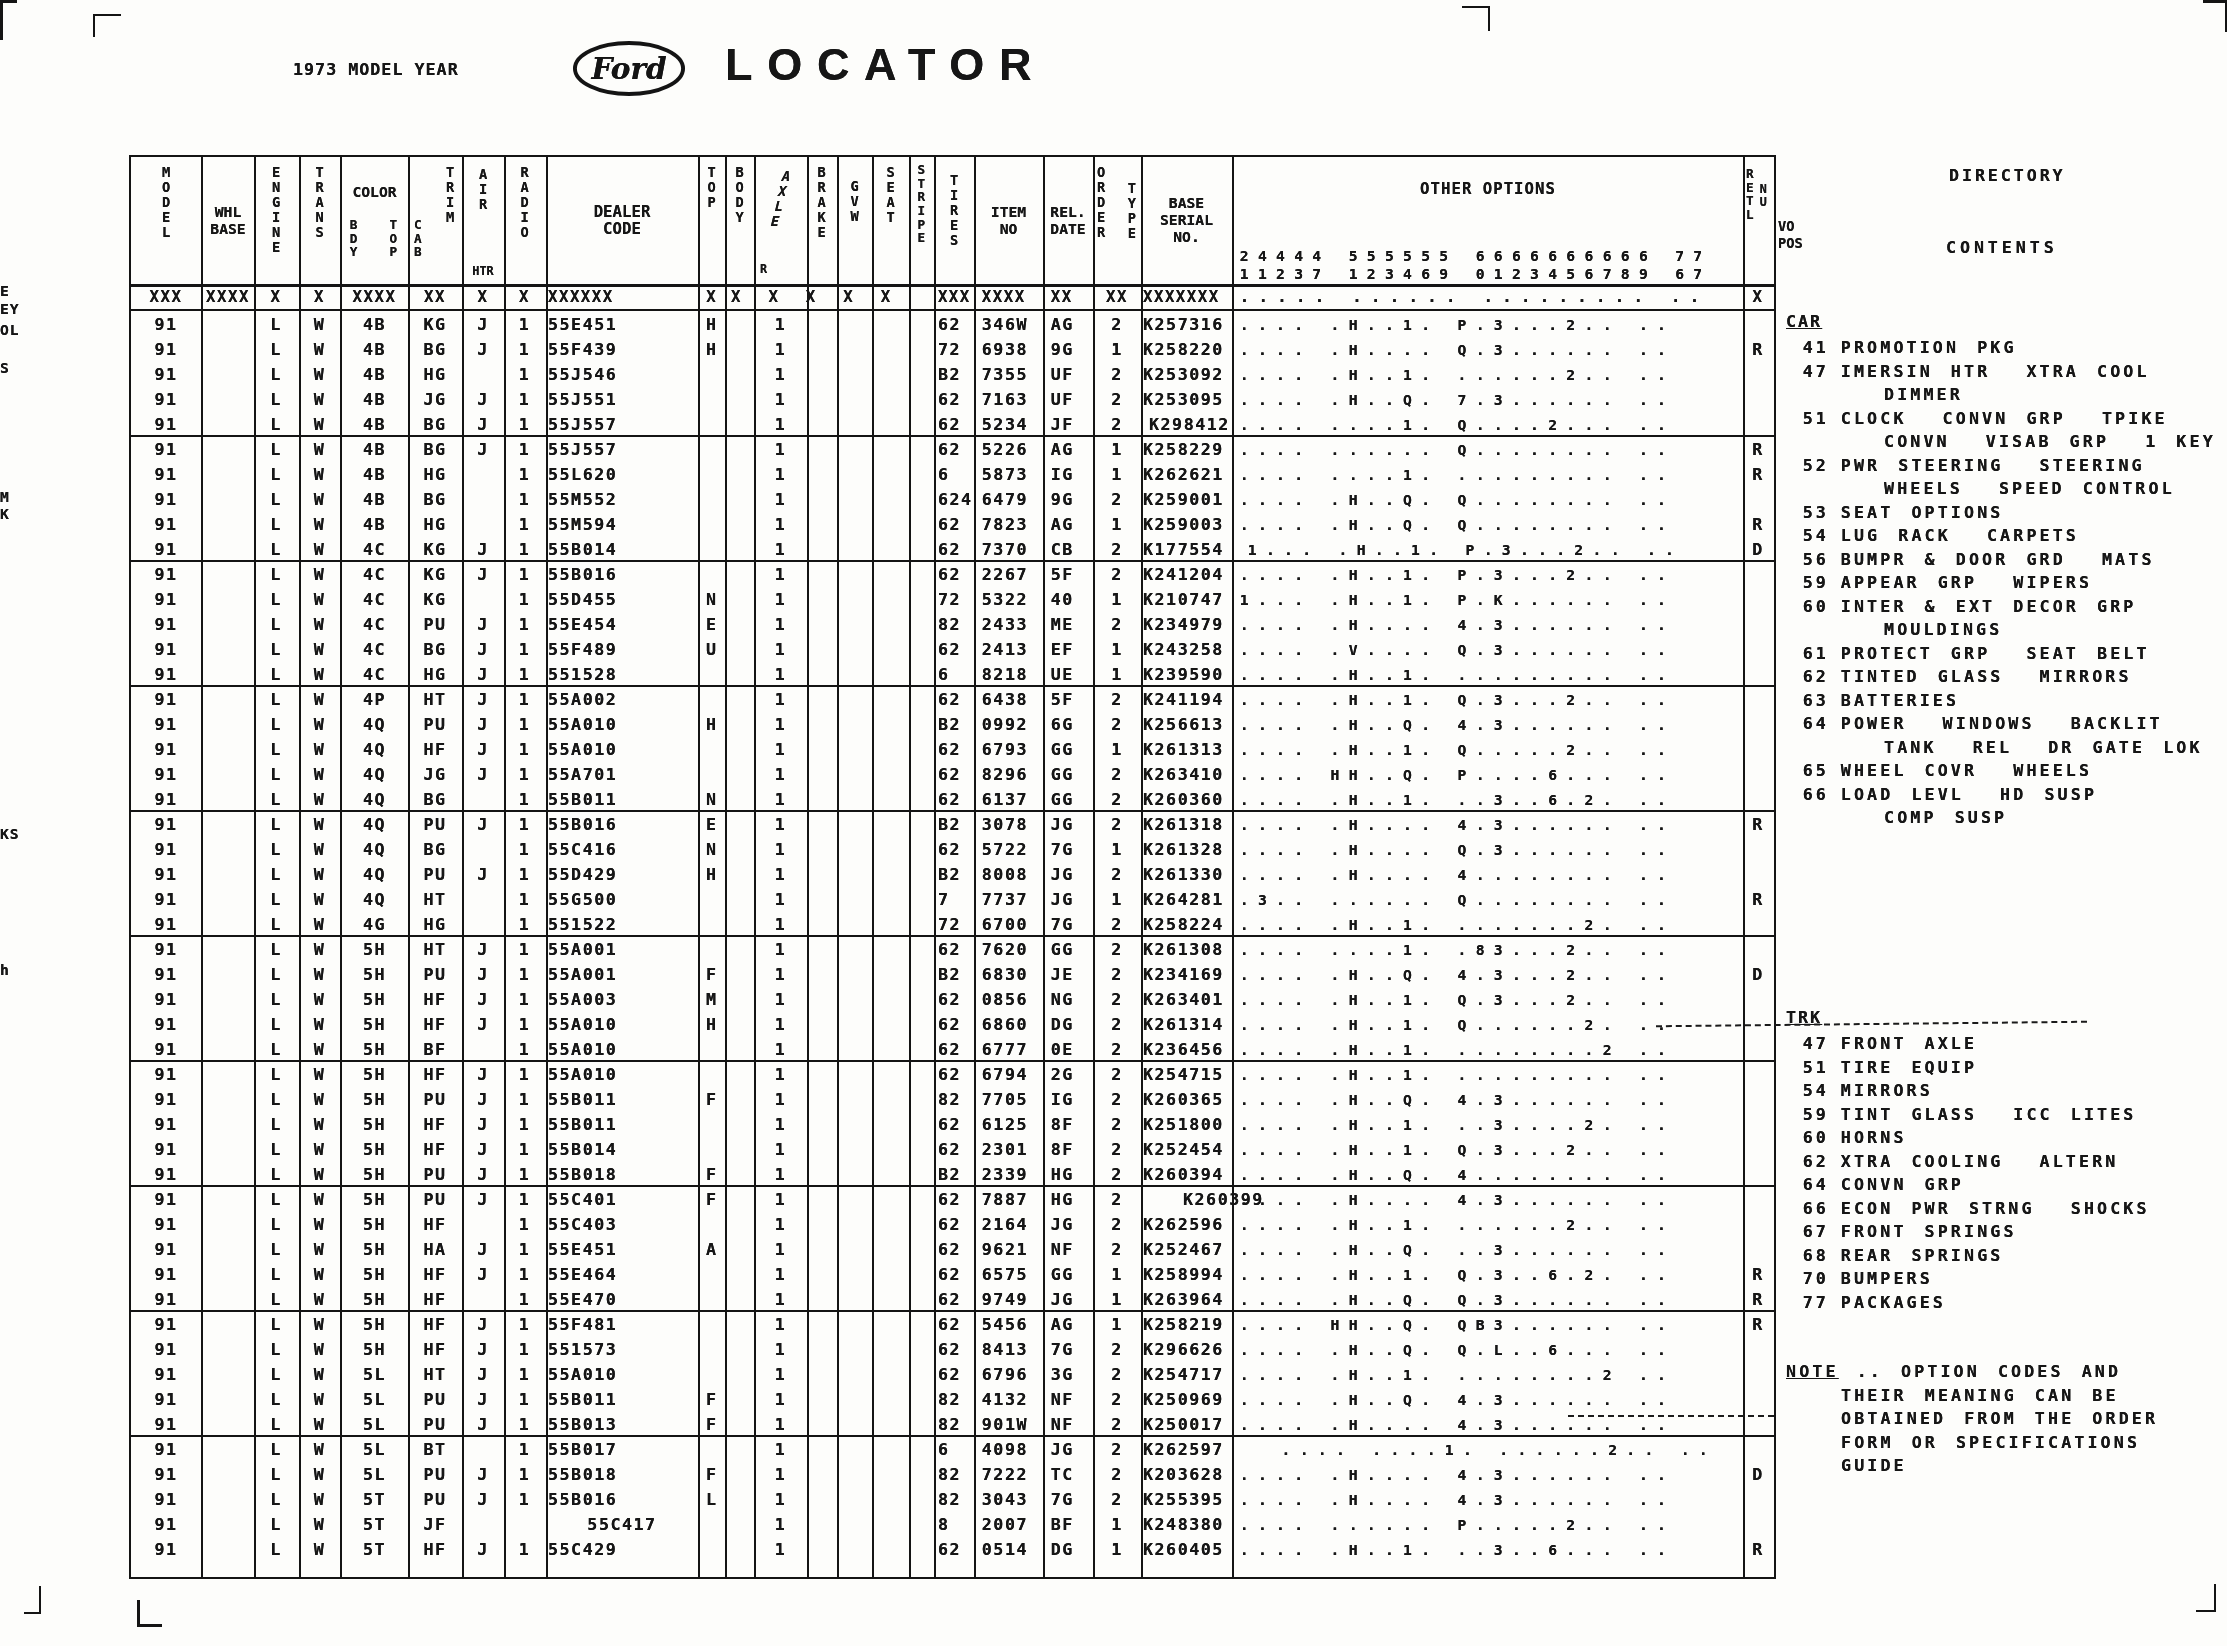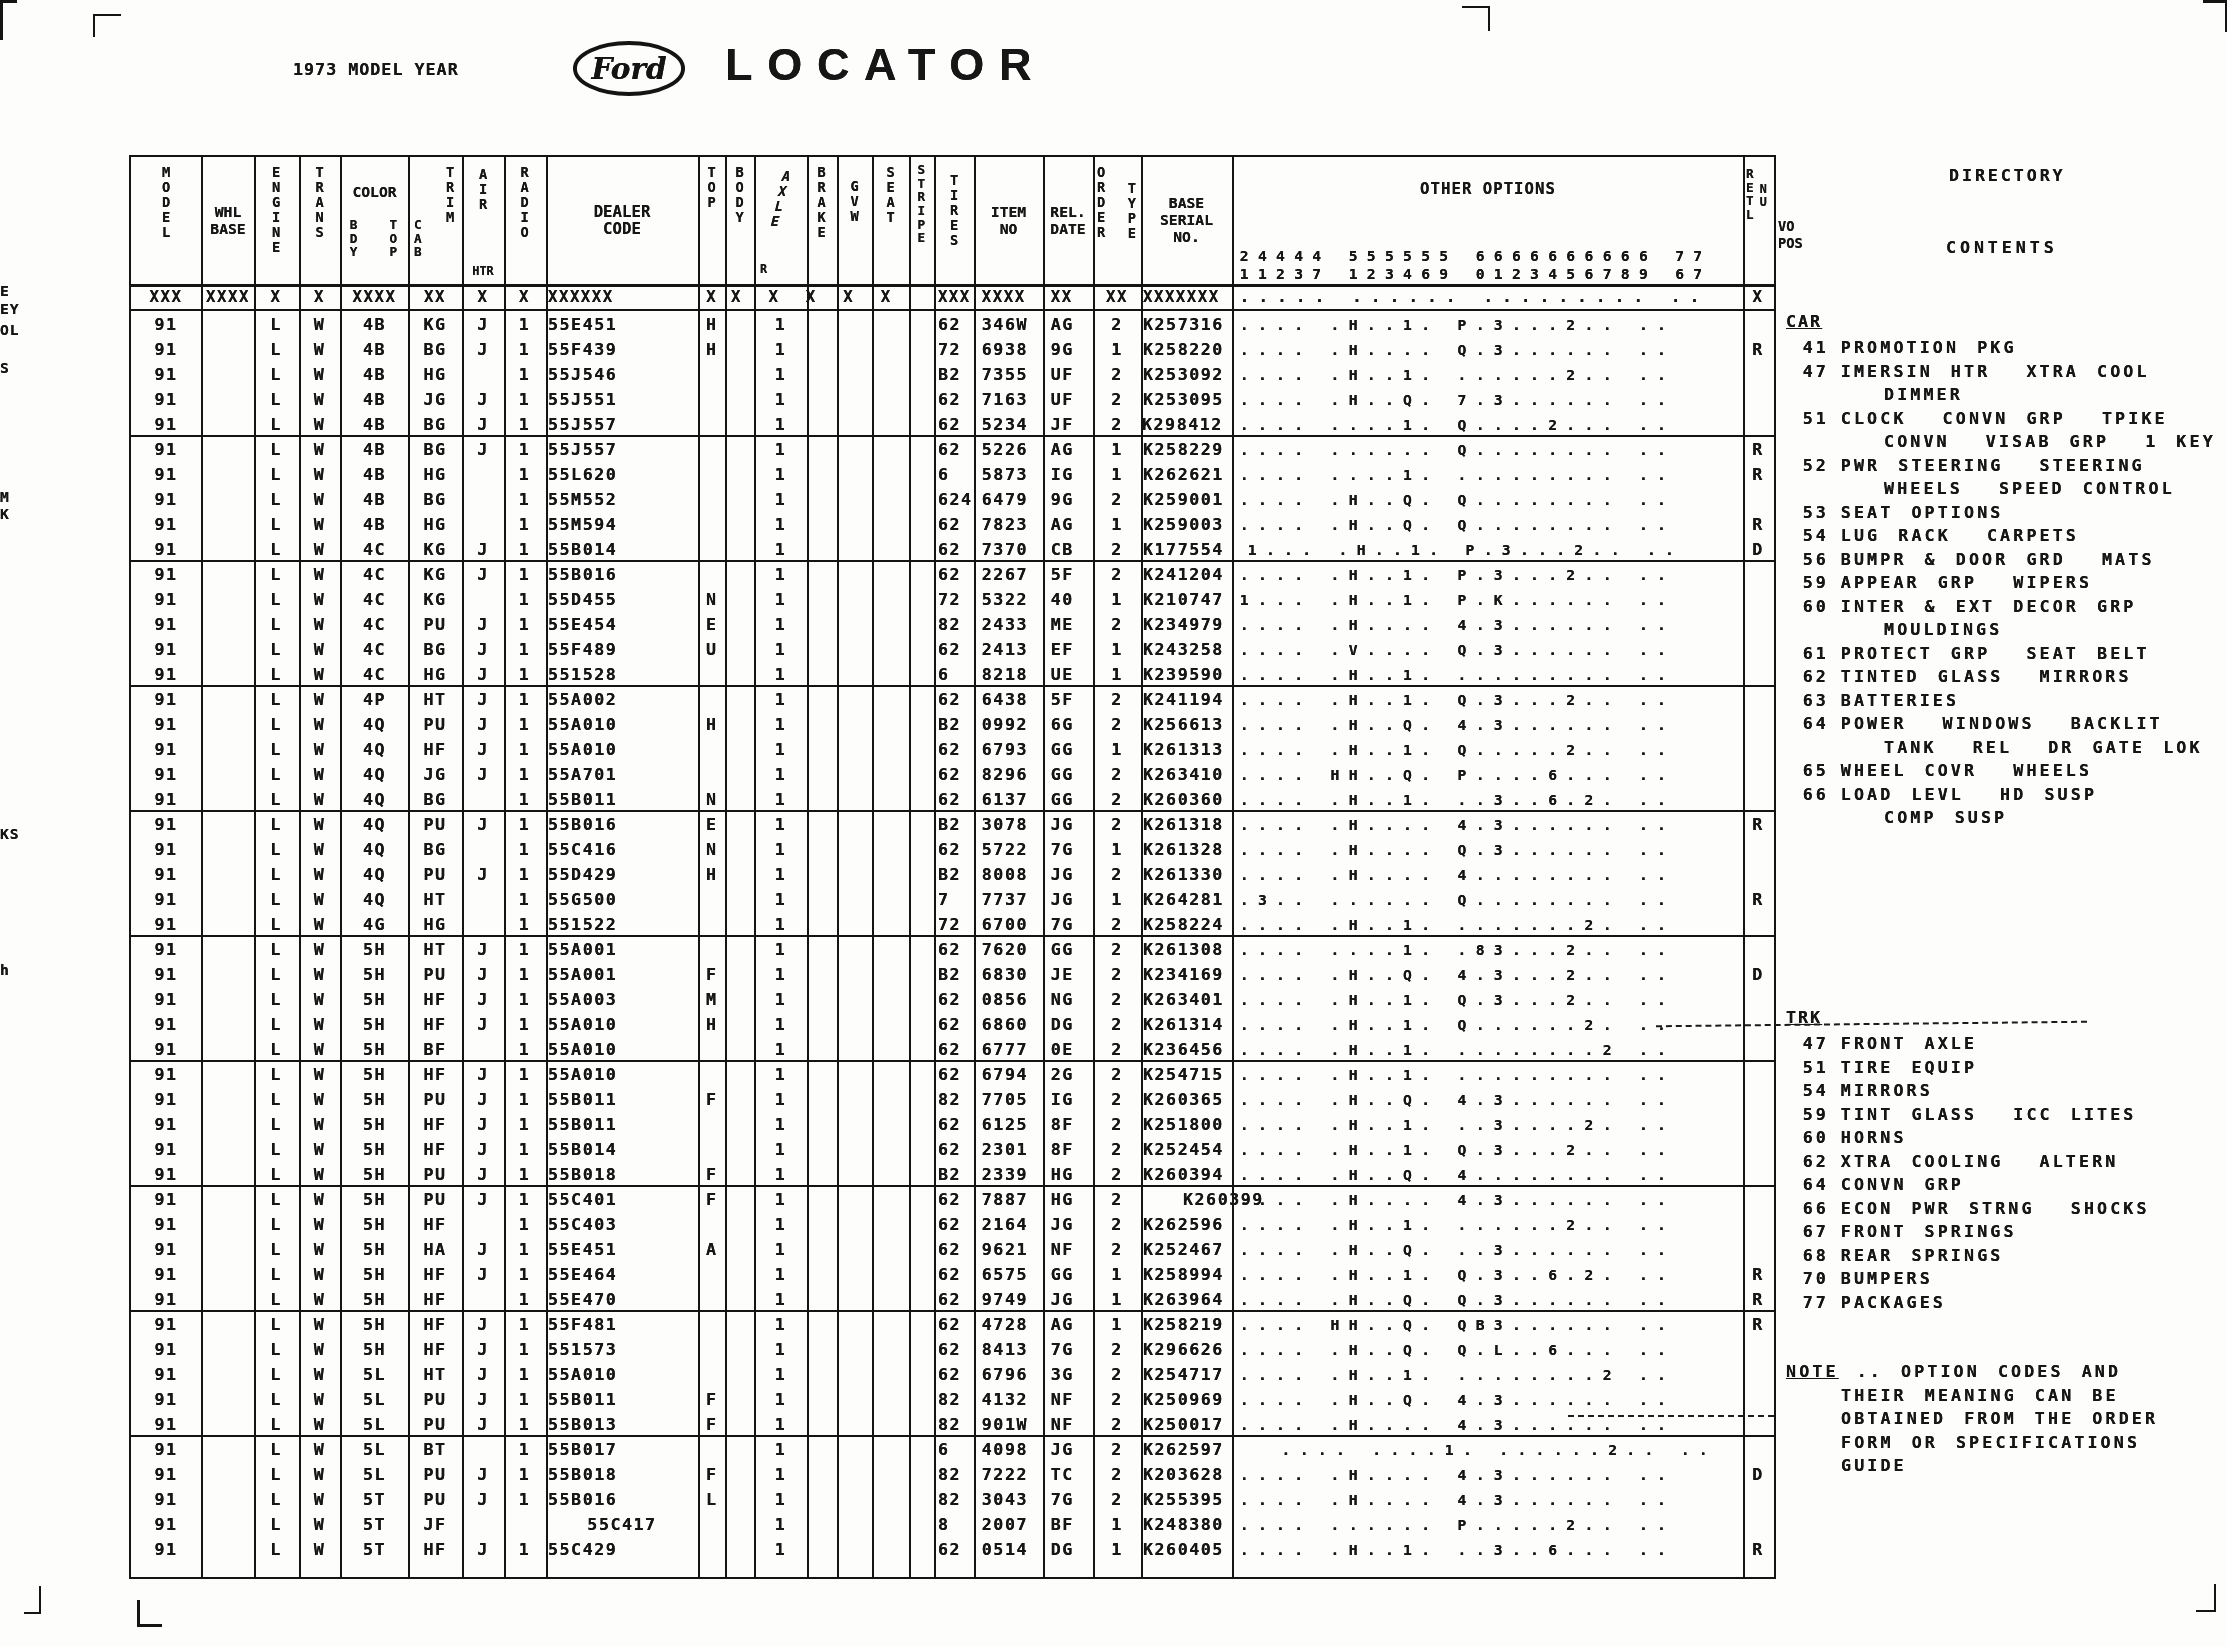--- a/index.html
+++ b/index.html
@@ -323,21 +323,21 @@
           <span class="cell" style="left: 209px; width: 69px; text-align: center;">4B</span>
           <span class="cell" style="left: 277px; width: 54px; text-align: center;">BG</span>
           <span class="cell" style="left: 331px; width: 42px; text-align: center;">J</span>
           <span class="cell" style="left: 373px; width: 41px; text-align: center;">1</span>
           <span class="cell" style="left: 415px; width: 152px; text-align: left; padding-left: 2px;">55J557</span>
           <span class="cell" style="left: 623px; width: 53px; text-align: center;">1</span>
           <span class="cell" style="left: 803px; width: 44px; text-align: left; padding-left: 3.9px;">62</span>
           <span class="cell" style="left: 843px; width: 69px; text-align: left; padding-left: 7.8px;">5234</span>
           <span class="cell" style="left: 912px; width: 50px; text-align: left; padding-left: 7.8px;">JF</span>
           <span class="cell" style="left: 962px; width: 48px; text-align: center;">2</span>
-          <span class="cell" style="left: 1010px; width: 91px; text-align: left; padding-left: 1px;">K298412</span>
+          <span class="cell" style="left: 1010px; width: 91px; text-align: left; padding-left: 8px;">K298412</span>
           <span class="cell opts" style="left: 1101px; width: 519px; text-align: left; padding-left: 7.8px;">.... ....1. Q....2... ..</span>
         </div>
         <div class="row">
           <span class="cell" style="left: 0px; width: 70px; text-align: center;">91</span>
           <span class="cell" style="left: 123px; width: 44px; text-align: center;">L</span>
           <span class="cell" style="left: 168px; width: 41px; text-align: center;">W</span>
           <span class="cell" style="left: 209px; width: 69px; text-align: center;">4B</span>
           <span class="cell" style="left: 277px; width: 54px; text-align: center;">BG</span>
           <span class="cell" style="left: 331px; width: 42px; text-align: center;">J</span>
           <span class="cell" style="left: 373px; width: 41px; text-align: center;">1</span>
@@ -945,21 +945,21 @@
           <span class="cell" style="left: 0px; width: 70px; text-align: center;">91</span>
           <span class="cell" style="left: 123px; width: 44px; text-align: center;">L</span>
           <span class="cell" style="left: 168px; width: 41px; text-align: center;">W</span>
           <span class="cell" style="left: 209px; width: 69px; text-align: center;">5H</span>
           <span class="cell" style="left: 277px; width: 54px; text-align: center;">HF</span>
           <span class="cell" style="left: 331px; width: 42px; text-align: center;">J</span>
           <span class="cell" style="left: 373px; width: 41px; text-align: center;">1</span>
           <span class="cell" style="left: 415px; width: 152px; text-align: left; padding-left: 2px;">55F481</span>
           <span class="cell" style="left: 623px; width: 53px; text-align: center;">1</span>
           <span class="cell" style="left: 803px; width: 44px; text-align: left; padding-left: 3.9px;">62</span>
-          <span class="cell" style="left: 843px; width: 69px; text-align: left; padding-left: 7.8px;">4728</span>
+          <span class="cell" style="left: 843px; width: 69px; text-align: left; padding-left: 7.8px;">5456</span>
           <span class="cell" style="left: 912px; width: 50px; text-align: left; padding-left: 7.8px;">AG</span>
           <span class="cell" style="left: 962px; width: 48px; text-align: center;">1</span>
           <span class="cell" style="left: 1010px; width: 91px; text-align: left; padding-left: 2px;">K258219</span>
           <span class="cell opts" style="left: 1101px; width: 519px; text-align: left; padding-left: 7.8px;">.... HH..Q. QB3...... ..</span>
           <span class="cell" style="left: 1612px; width: 30px; text-align: center;">R</span>
         </div>
         <div class="row">
           <span class="cell" style="left: 0px; width: 70px; text-align: center;">91</span>
           <span class="cell" style="left: 123px; width: 44px; text-align: center;">L</span>
           <span class="cell" style="left: 168px; width: 41px; text-align: center;">W</span>

